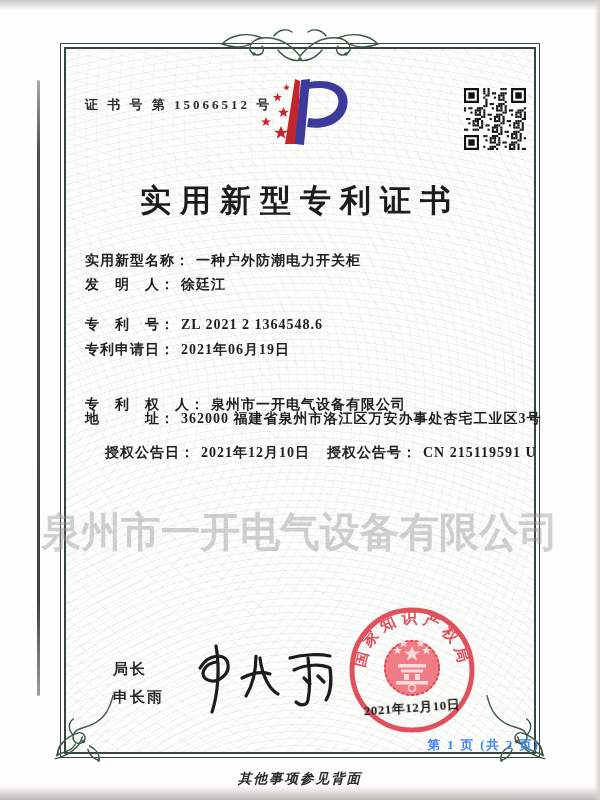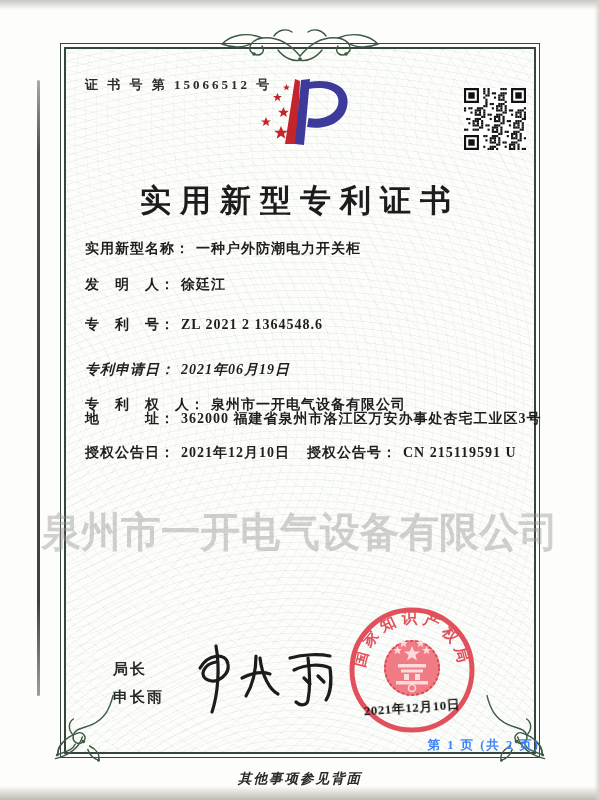--- a/index.html
+++ b/index.html
@@ -26,21 +26,21 @@
   
   .guilloche { position:absolute; inset:5px; pointer-events:none;
     background:
       repeating-radial-gradient(circle at 50% 130%, rgba(110,160,125,.10) 0 1px, rgba(0,0,0,0) 1px 7px),
       repeating-radial-gradient(circle at -10% 50%, rgba(110,160,125,.07) 0 1px, rgba(0,0,0,0) 1px 9px),
       repeating-radial-gradient(circle at 110% 10%, rgba(110,160,125,.06) 0 1px, rgba(0,0,0,0) 1px 11px);
   }
   .ornament { position:absolute; pointer-events:none; }
   
   .abs { position:absolute; }
-  .cert-no { left:85px; top:76px; font-size:13px; font-weight:700;
+  .cert-no { left:85px; top:96px; font-size:13px; font-weight:700;
              letter-spacing:3px; color:#2b2b2b; }
   .title { left:0; top:180px; width:100%; text-align:center; font-size:31px;
            font-weight:700; letter-spacing:9px; color:#1c1c1c; }
   .row { left:85px; font-size:14px; color:#1e1e1e; font-weight:700;
          letter-spacing:1px; white-space:nowrap; }
   .row .lbl { display:inline-block; }
   .row .val { margin-left:6px; }
   .grant2 { position:absolute; left:222px; top:0; }
   .body-text { left:84px; top:470px; width:434px; font-size:14px; line-height:26px;
                color:#232323; text-align:justify; font-style:italic; font-weight:600; }
@@ -393,39 +393,39 @@
             <rect x="23" y="28" width="1" height="1"></rect>
             <rect x="25" y="28" width="1" height="1"></rect>
             <rect x="27" y="28" width="1" height="1"></rect>
             <rect x="28" y="28" width="1" height="1"></rect>
           </g>
       </g>
     </svg>
 
     <div class="abs title">实用新型专利证书</div>
 
-    <div class="abs row" style="top:240px;">
+    <div class="abs row" style="top:252px;">
       <span class="lbl">实用新型名称：</span><span class="val">一种户外防潮电力开关柜</span>
     </div>
     <div class="abs row" style="top:276px;">
       <span class="lbl">发　明　人：</span><span class="val">徐廷江</span>
     </div>
     <div class="abs row" style="top:316px;">
       <span class="lbl">专　利　号：</span><span class="val">ZL 2021 2 1364548.6</span>
     </div>
-    <div class="abs row" style="top:361px;font-style:italic;">
+    <div class="abs row" style="top:341px;">
       <span class="lbl">专利申请日：</span><span class="val">2021年06月19日</span>
     </div>
     <div class="abs row" style="top:396px;">
       <span class="lbl">专　利　权　人：</span><span class="val">泉州市一开电气设备有限公司</span>
     </div>
     <div class="abs row" style="top:410px;">
       <span class="lbl">地　　　址：</span><span class="val">362000 福建省泉州市洛江区万安办事处杏宅工业区3号</span>
     </div>
-    <div class="abs row" style="top:444px;">
+    <div class="abs row" style="top:444px;margin-left:20px;">
       <span class="lbl">授权公告日：</span><span class="val">2021年12月10日</span>
       <span class="grant2">
         <span class="lbl">授权公告号：</span><span class="val">CN 215119591 U</span>
       </span>
     </div>
 
     <div class="abs body-text">
     </div>
 
     <div class="abs signer" style="top:660px;">局长</div>

